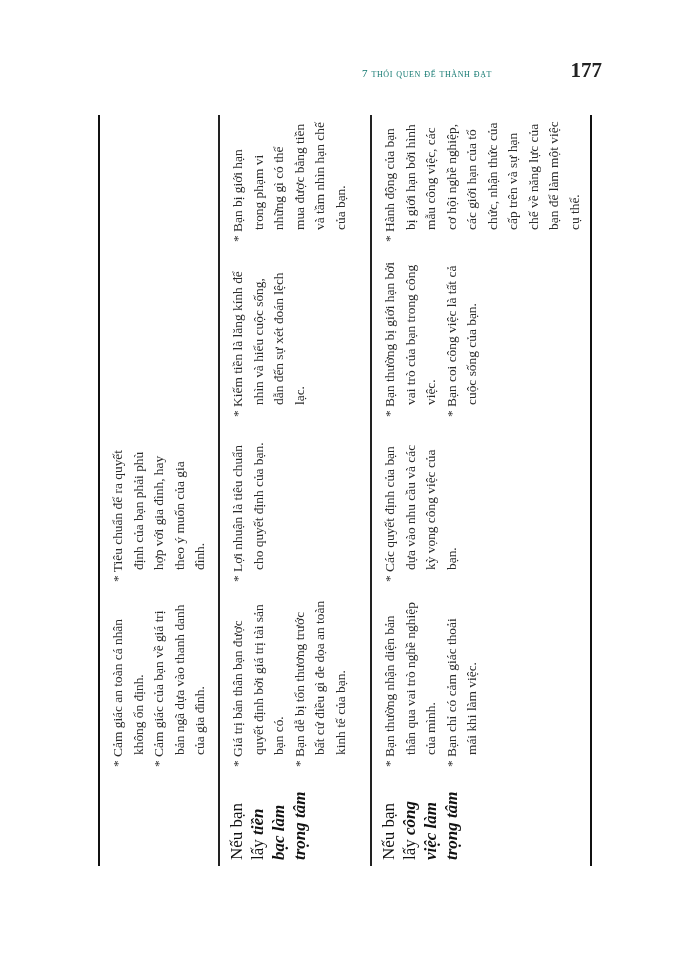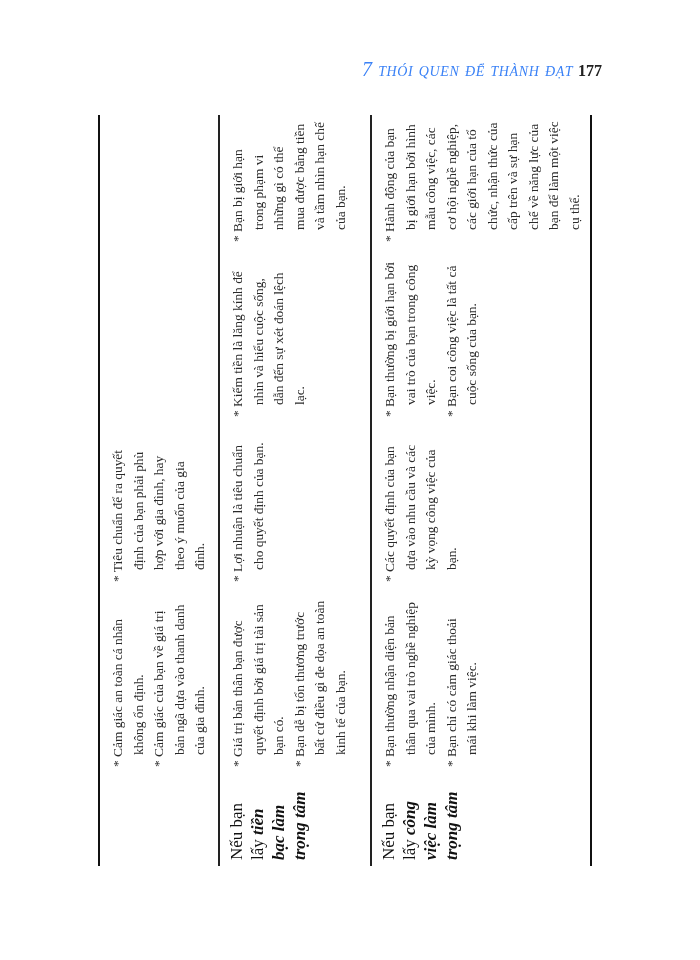--- a/index.html
+++ b/index.html
@@ -1,22 +1,22 @@
 <!DOCTYPE html>
 <html><head>
 <meta charset="utf-8">
 <style>
   html, body { margin: 0; padding: 0; background: #ffffff; }
   body { width: 700px; height: 960px; position: relative; overflow: hidden;
          font-family: "DejaVu Serif", "Liberation Serif", serif; color: #222; }
   .running-head { position: absolute; top: 58px; left: 362px; width: 240px; height: 30px;
                   display: flex; align-items: baseline; justify-content: space-between; }
-  .rh-title { font-family: "Liberation Serif", serif; font-size: 20px; letter-spacing: 0.6px;
-              font-variant: small-caps; color: #3b82f6; font-style: italic; }
-  .rh-page { font-family: "Liberation Serif", serif; font-size: 16px; font-weight: bold; color: #222; }
+  .rh-title { font-family: "Liberation Serif", serif; font-size: 11px; letter-spacing: 0.6px;
+              font-variant: small-caps; color: #0f766e; }
+  .rh-page { font-family: "Liberation Serif", serif; font-size: 21px; font-weight: bold; color: #222; }
 
   
   .rot { position: absolute; left: 98px; top: 866px; width: 751px; height: 494px;
          transform-origin: 0 0; transform: rotate(-90deg); }
   .tbl { position: absolute; inset: 0; }
   .hrule-top { position: absolute; left: 0; top: 0; width: 751px; height: 2px; background: #111; }
   .hrule-bottom { position: absolute; left: 0; top: 492px; width: 751px; height: 2px; background: #111; }
   .rowsep { position: absolute; left: 0; width: 751px; height: 1.5px; background: #222; }
   .row { position: absolute; left: 0; width: 751px; display: flex; }
   .cell { box-sizing: border-box; padding: 8px 6px 4px 8px; font-family: "Liberation Serif", serif;

